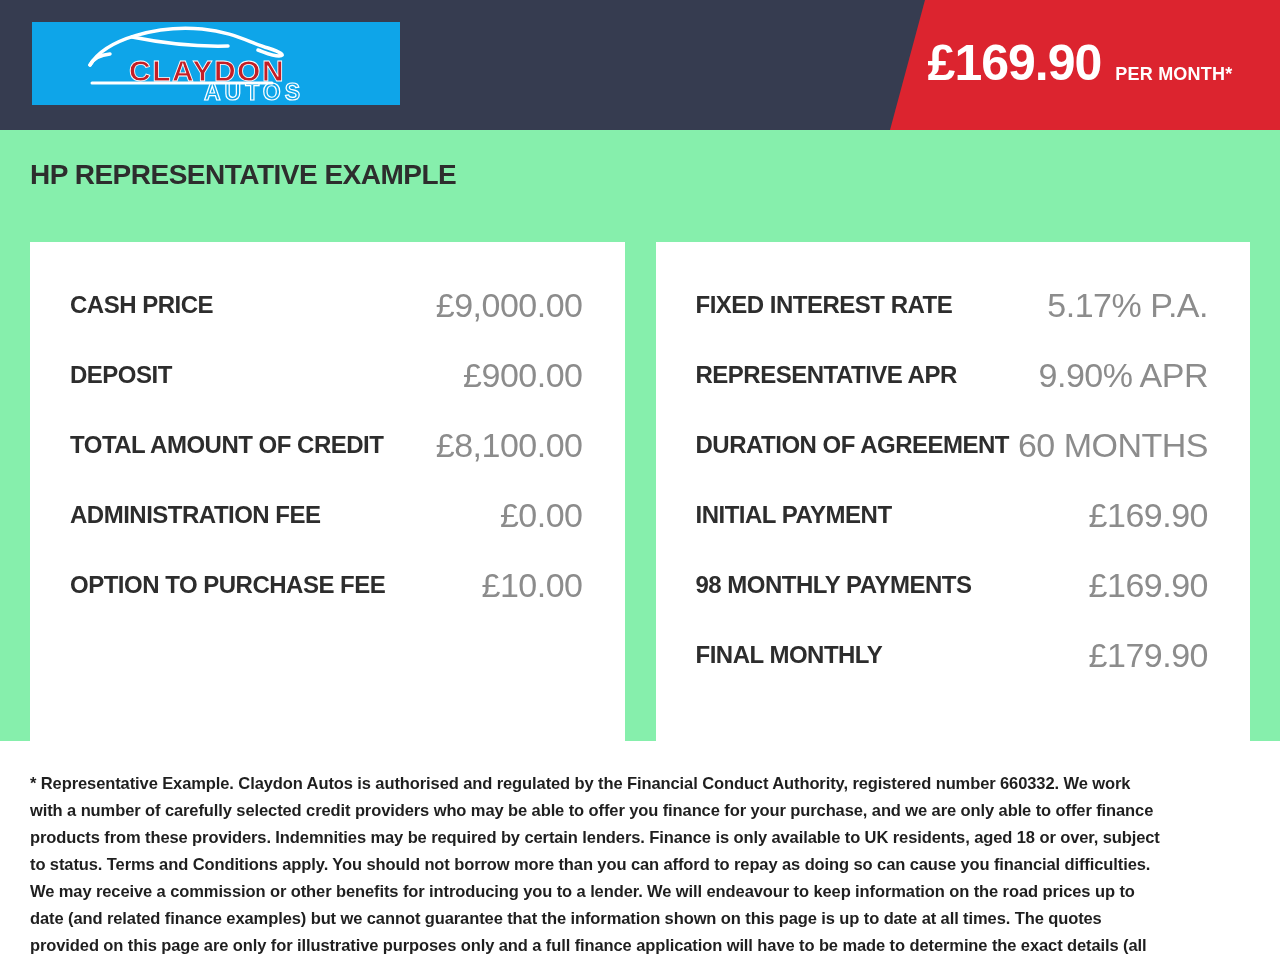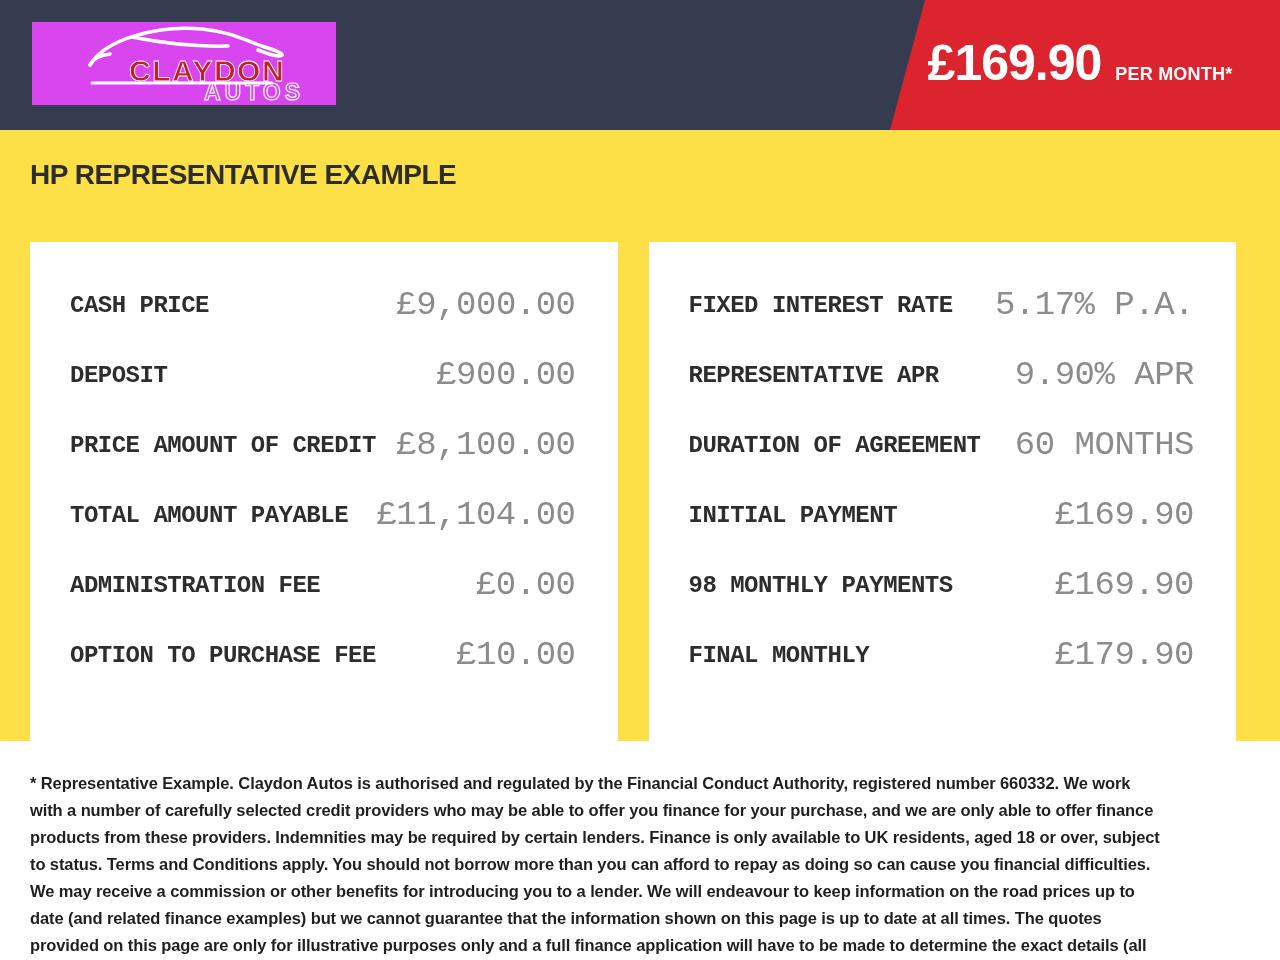--- a/index.html
+++ b/index.html
@@ -18,22 +18,22 @@
   .header {
     position: relative;
     height: 130px;
     background: #363c50;
     flex: 0 0 auto;
     overflow: hidden;
   }
   .logo-box {
     position: absolute;
     left: 32px; top: 22px;
-    width: 304px; height: 83px;
-    background: #d946ef;
+    width: 368px; height: 83px;
+    background: #0ea5e9;
   }
   .price-flag {
     position: absolute;
     left: 880px; top: 0;
     width: 400px; height: 130px;
     background: #dc242f;
     clip-path: polygon(45px 0, 100% 0, 100% 100%, 10px 100%);
     display: flex;
     align-items: baseline;
     justify-content: center;
@@ -49,22 +49,22 @@
   .price-suffix {
     font-size: 18px;
     font-weight: 700;
     margin-left: 14px;
     letter-spacing: 0.2px;
   }
 
   
   .gray-area {
     height: 611px;
-    background: #fde047;
-    padding: 28px 44px 0 30px;
+    background: #86efac;
+    padding: 28px 30px 0 30px;
     flex: 0 0 auto;
   }
   .page-title {
     font-size: 28px;
     font-weight: 700;
     color: #2d2d2d;
     letter-spacing: -0.5px;
     line-height: 34px;
   }
   .cards {
@@ -72,21 +72,20 @@
     gap: 31px;
     margin-top: 50px;
   }
   .card {
     background: #ffffff;
     width: 595px;
     height: 548px;
     padding: 28px 42px 20px 40px;
     display: flex;
     flex-direction: column;
-    font-family: Liberation Mono, monospace;
   }
   .row {
     height: 70px;
     display: flex;
     align-items: center;
     justify-content: space-between;
   }
   .row-label {
     font-size: 24px;
     font-weight: 700;
@@ -149,26 +148,22 @@
       <section class="card">
         <div class="row">
           <span class="row-label">CASH PRICE</span>
           <span class="row-value">£9,000.00</span>
         </div>
         <div class="row">
           <span class="row-label">DEPOSIT</span>
           <span class="row-value">£900.00</span>
         </div>
         <div class="row">
-          <span class="row-label">PRICE AMOUNT OF CREDIT</span>
+          <span class="row-label">TOTAL AMOUNT OF CREDIT</span>
           <span class="row-value">£8,100.00</span>
-        </div>
-        <div class="row">
-          <span class="row-label">TOTAL AMOUNT PAYABLE</span>
-          <span class="row-value">£11,104.00</span>
         </div>
         <div class="row">
           <span class="row-label">ADMINISTRATION FEE</span>
           <span class="row-value">£0.00</span>
         </div>
         <div class="row">
           <span class="row-label">OPTION TO PURCHASE FEE</span>
           <span class="row-value">£10.00</span>
         </div>
       </section>

